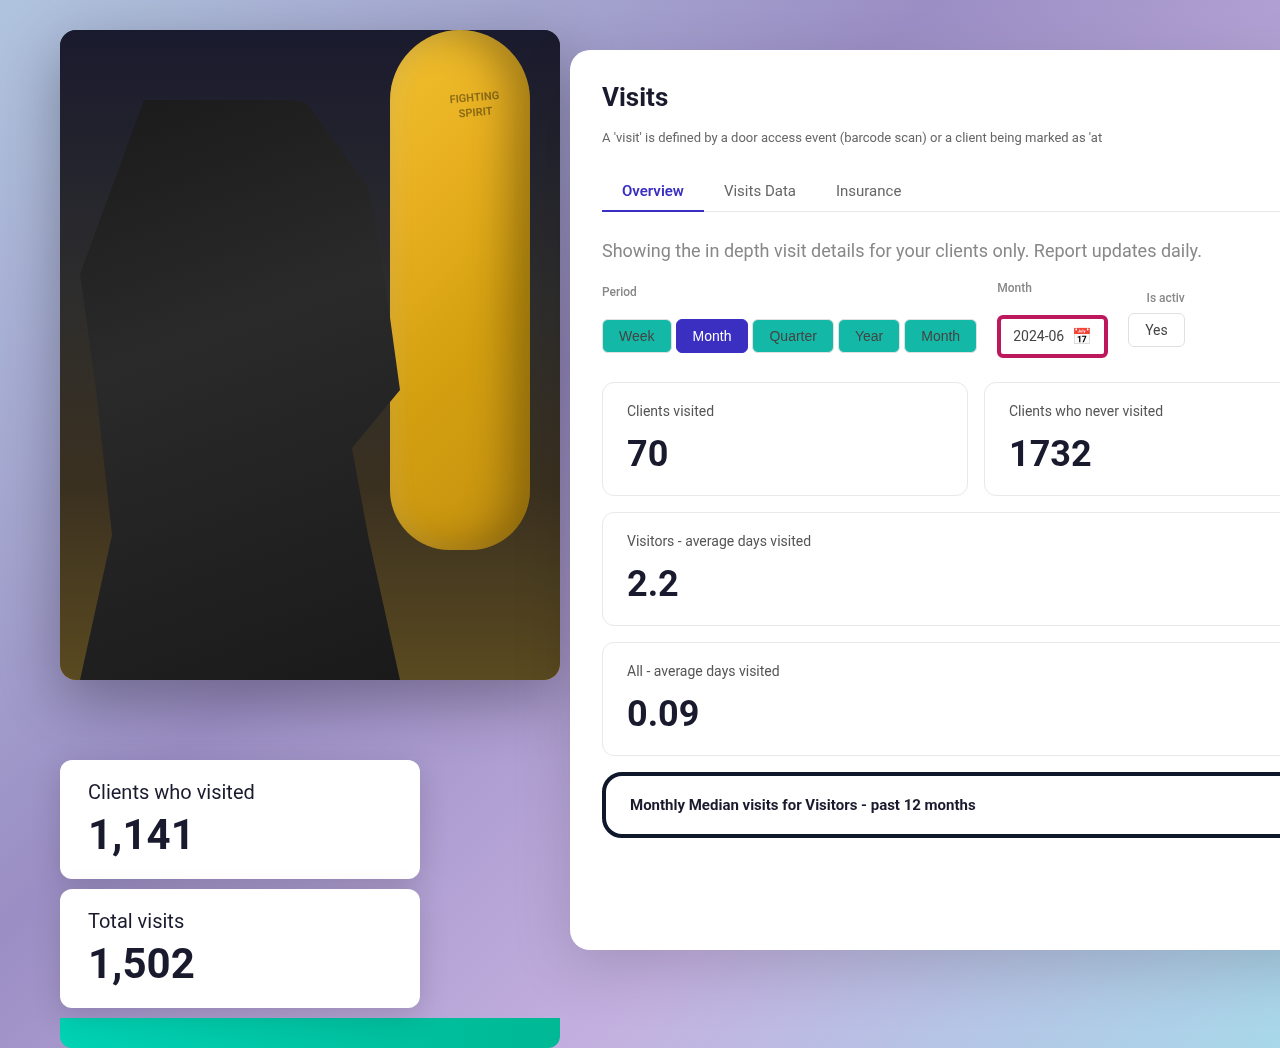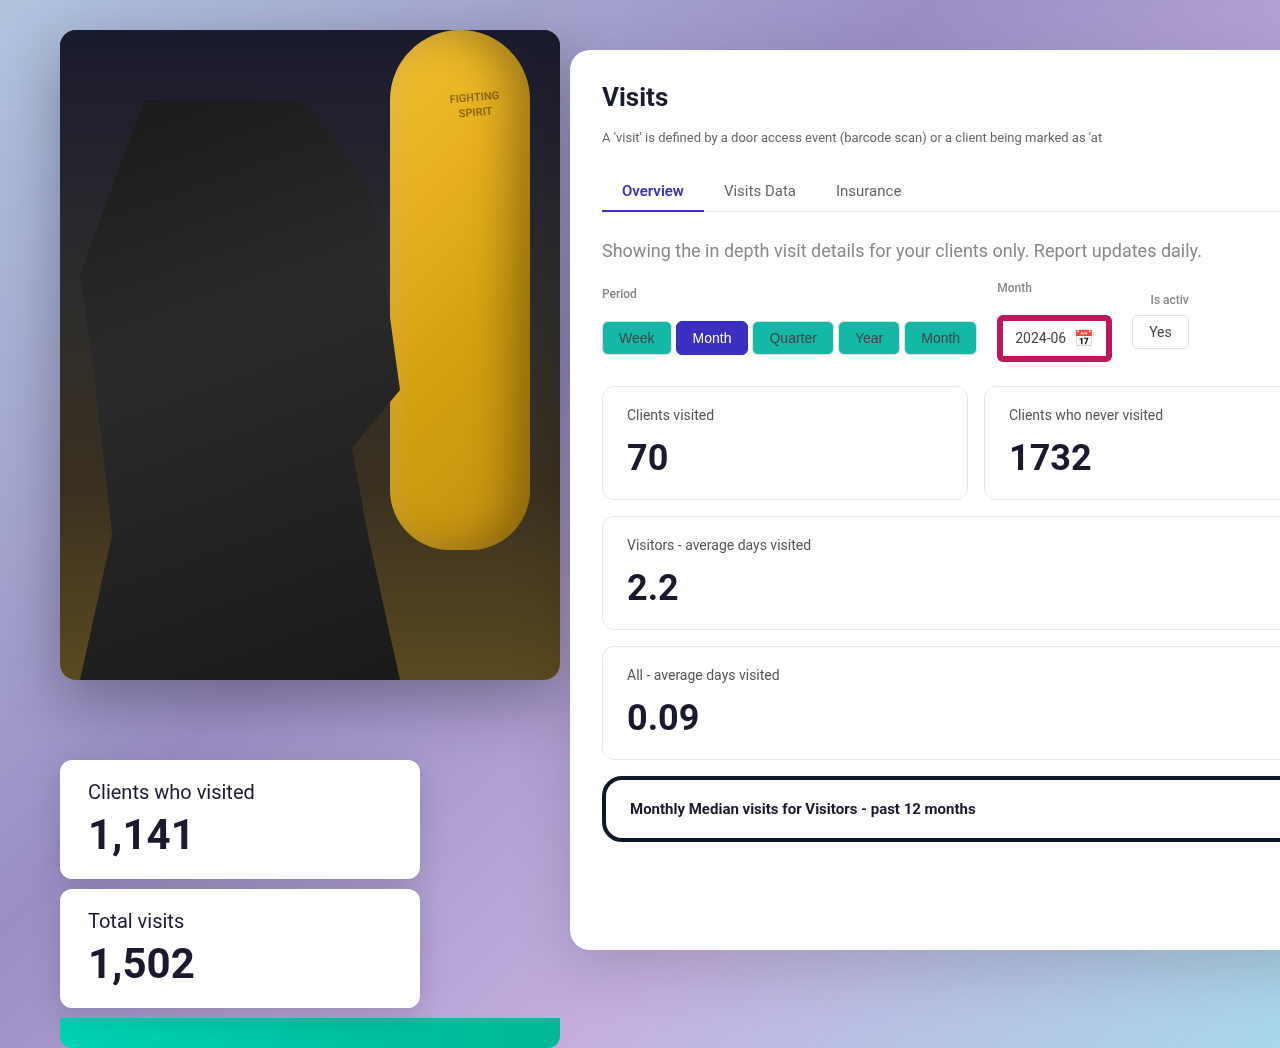--- a/index.html
+++ b/index.html
@@ -193,21 +193,21 @@
 
     .period-btn.active {
       background: #3a2fc0;
       color: white;
       border-color: #3a2fc0;
     }
 
     .month-input {
       display: flex;
       align-items: center;
-      border: 6px solid #be185d;
+      border: 4px solid #be185d;
       border-radius: 6px;
       padding: 8px 12px;
       font-size: 14px;
       color: #444;
       gap: 8px;
       background: white;
     }
 
     .calendar-icon {
       color: #888;

